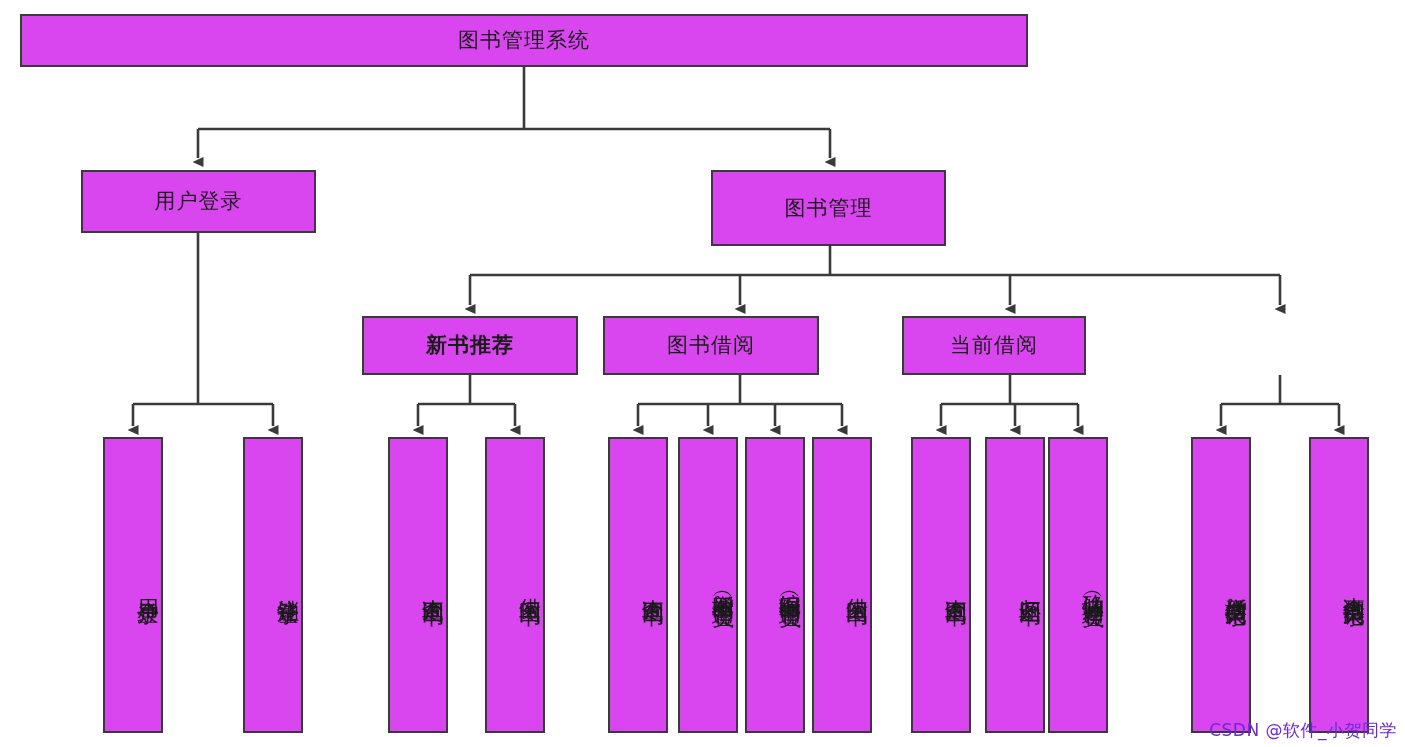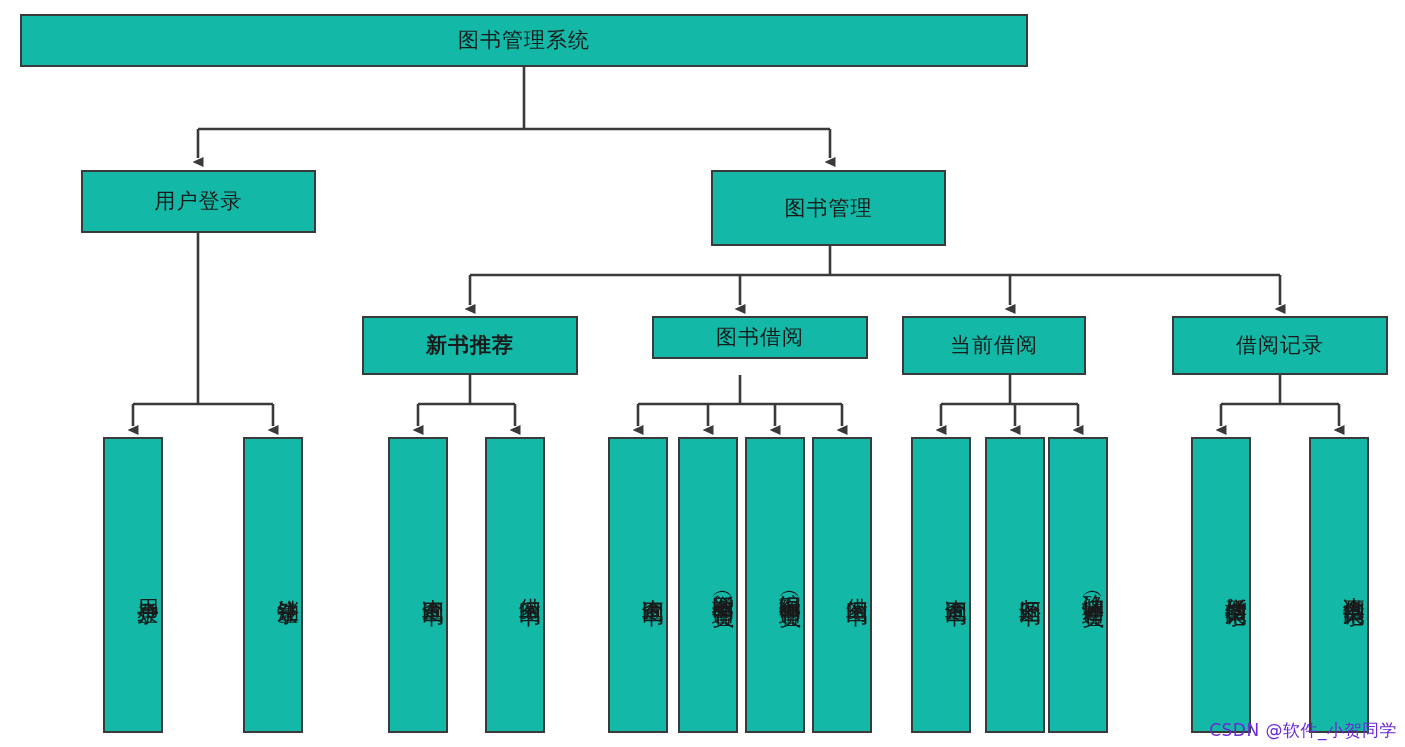--- a/index.html
+++ b/index.html
@@ -14,21 +14,21 @@
     position: relative;
     width: 1405px;
     height: 747px;
     background: #ffffff;
     overflow: hidden;
   }
   .node {
     position: absolute;
     box-sizing: border-box;
     border: 2px solid #f9a8d4;
-    background: #14b8a6;
+    background: #d946ef;
     display: flex;
     align-items: center;
     justify-content: center;
     color: #1a1a1a;
     text-align: center;
     line-height: 1.15;
   }
   .node.h {
     font-size: 21px;
     letter-spacing: 1px;
@@ -130,28 +130,25 @@
   <div class="node h" style="left: 81px; top: 170px; width: 235px; height: 63px; border-color: rgb(58, 58, 58); color: rgb(26, 26, 26);">
     <span>用户登录</span>
   </div>
   <div class="node h" style="left: 711px; top: 170px; width: 235px; height: 76px; border-color: rgb(58, 58, 58); color: rgb(26, 26, 26);">
     <span>图书管理</span>
   </div>
 
   <div class="node h" style="left: 362px; top: 316px; width: 216px; height: 59px; border-color: rgb(58, 58, 58); color: rgb(26, 26, 26); font-weight: bold;">
     <span>新书推荐</span>
   </div>
-  <div class="node h" style="left: 652px; top: 316px; width: 216px; height: 43px; border-color: rgb(58, 58, 58); color: rgb(26, 26, 26); justify-content: center;">
+  <div class="node h" style="left: 603px; top: 316px; width: 216px; height: 59px; border-color: rgb(58, 58, 58); color: rgb(26, 26, 26); justify-content: center;">
     <span>图书借阅</span>
   </div>
   <div class="node h" style="left: 902px; top: 316px; width: 184px; height: 59px; border-color: rgb(58, 58, 58); color: rgb(26, 26, 26);">
     <span>当前借阅</span>
-  </div>
-  <div class="node h" style="left: 1172px; top: 316px; width: 216px; height: 59px; border-color: rgb(58, 58, 58); color: rgb(26, 26, 26);">
-    <span>借阅记录</span>
   </div>
 
   <div class="node v" style="left: 103px; top: 437px; width: 60px; height: 296px; border-color: rgb(58, 58, 58); color: rgb(26, 26, 26);">
     <span>用户登录</span>
   </div>
   <div class="node v" style="left: 243px; top: 437px; width: 60px; height: 296px; border-color: rgb(58, 58, 58); color: rgb(26, 26, 26);">
     <span>注销登录</span>
   </div>
   <div class="node v" style="left: 388px; top: 437px; width: 60px; height: 296px; border-color: rgb(58, 58, 58); color: rgb(26, 26, 26);">
     <span>查询图书</span>

